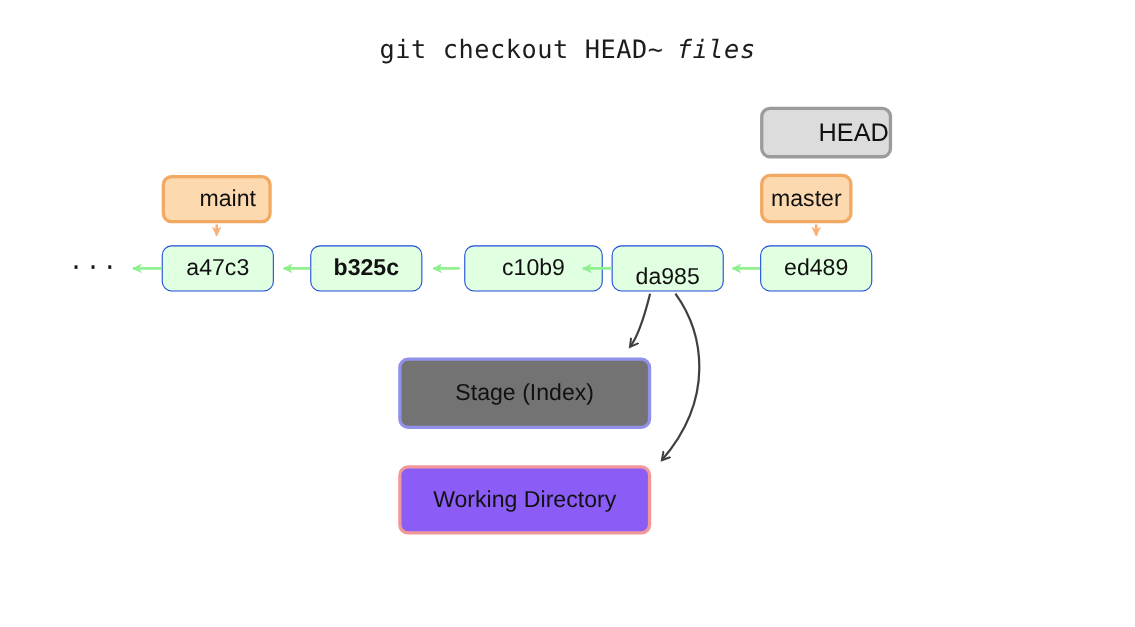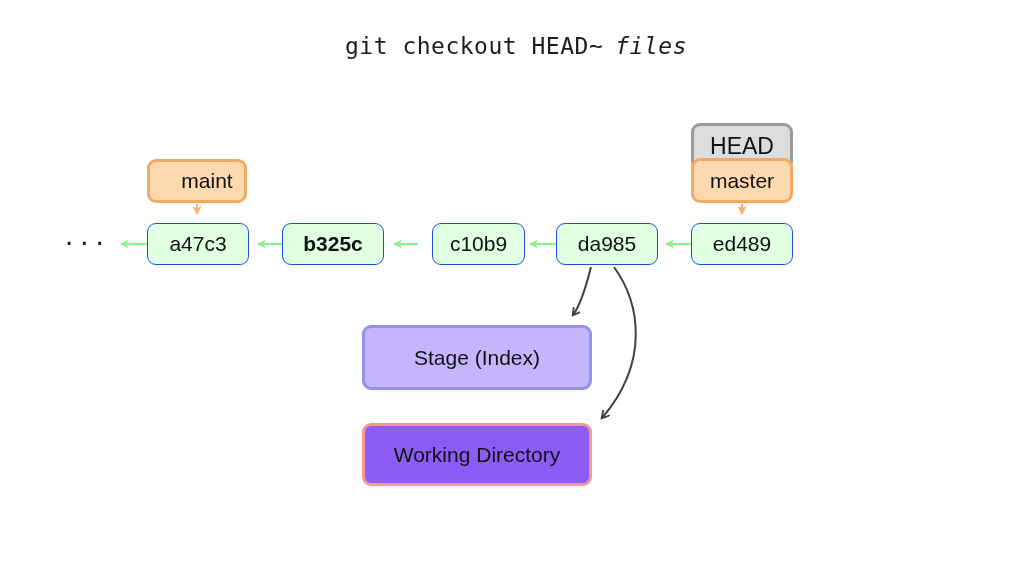--- a/index.html
+++ b/index.html
@@ -34,21 +34,21 @@
     border:3px solid #f2a963;
     background:#fcd9af;
   }
   .head{
     border:3px solid #9b9b9b;
     background:#dcdcdc;
     font-size:23px;
   }
   .area-stage{
     border:3px solid #9191ea;
-    background:#c4b5fd;
+    background:#737373;
     width:230px;height:65px;
   }
   .area-working{
     border:3px solid #f29898;
     background:#8b5cf6;
     width:230px;height:63px;
   }
   .ellipsis{
     position:absolute;left:62px;top:229px;width:52px;
     text-align:center;
@@ -65,40 +65,40 @@
 <body>
 
 <div class="canvas">
 
   <div class="title">
     <span>git checkout HEAD~</span><span class="arg">files</span>
   </div>
 
   <div class="ellipsis">···</div>
 
-  <div class="node head" style="left:691px;top:123px;width:102px;height:47px;">
+  <div class="node head" style="left:691px;top:97px;width:120px;height:47px;justify-content:flex-end;">
     <span>HEAD</span>
   </div>
-  <div class="node ref" style="left:691px;top:158px;width:102px;height:45px;">
+  <div class="node ref" style="left:691px;top:158px;width:84px;height:45px;">
     <span>master</span>
   </div>
   <div class="node ref" style="left:147px;top:159px;width:100px;height:44px;padding-left:20px;">
     <span>maint</span>
   </div>
 
   <div class="node commit" style="left:147px;top:223px;">
     <span>a47c3</span>
   </div>
   <div class="node commit" style="left:282px;top:223px;font-weight:bold;">
     <span>b325c</span>
   </div>
-  <div class="node commit" style="left:432px;top:223px;width:93px;justify-content:center;">
+  <div class="node commit" style="left:422px;top:223px;width:126px;justify-content:center;">
     <span>c10b9</span>
   </div>
-  <div class="node commit" style="left:556px;top:223px;">
+  <div class="node commit" style="left:556px;top:223px;align-items:flex-end;">
     <span>da985</span>
   </div>
   <div class="node commit" style="left:691px;top:223px;">
     <span>ed489</span>
   </div>
 
   <div class="node area-stage" style="left:362px;top:325px;">
     <span>Stage (Index)</span>
   </div>
   <div class="node area-working" style="left:362px;top:423px;">

